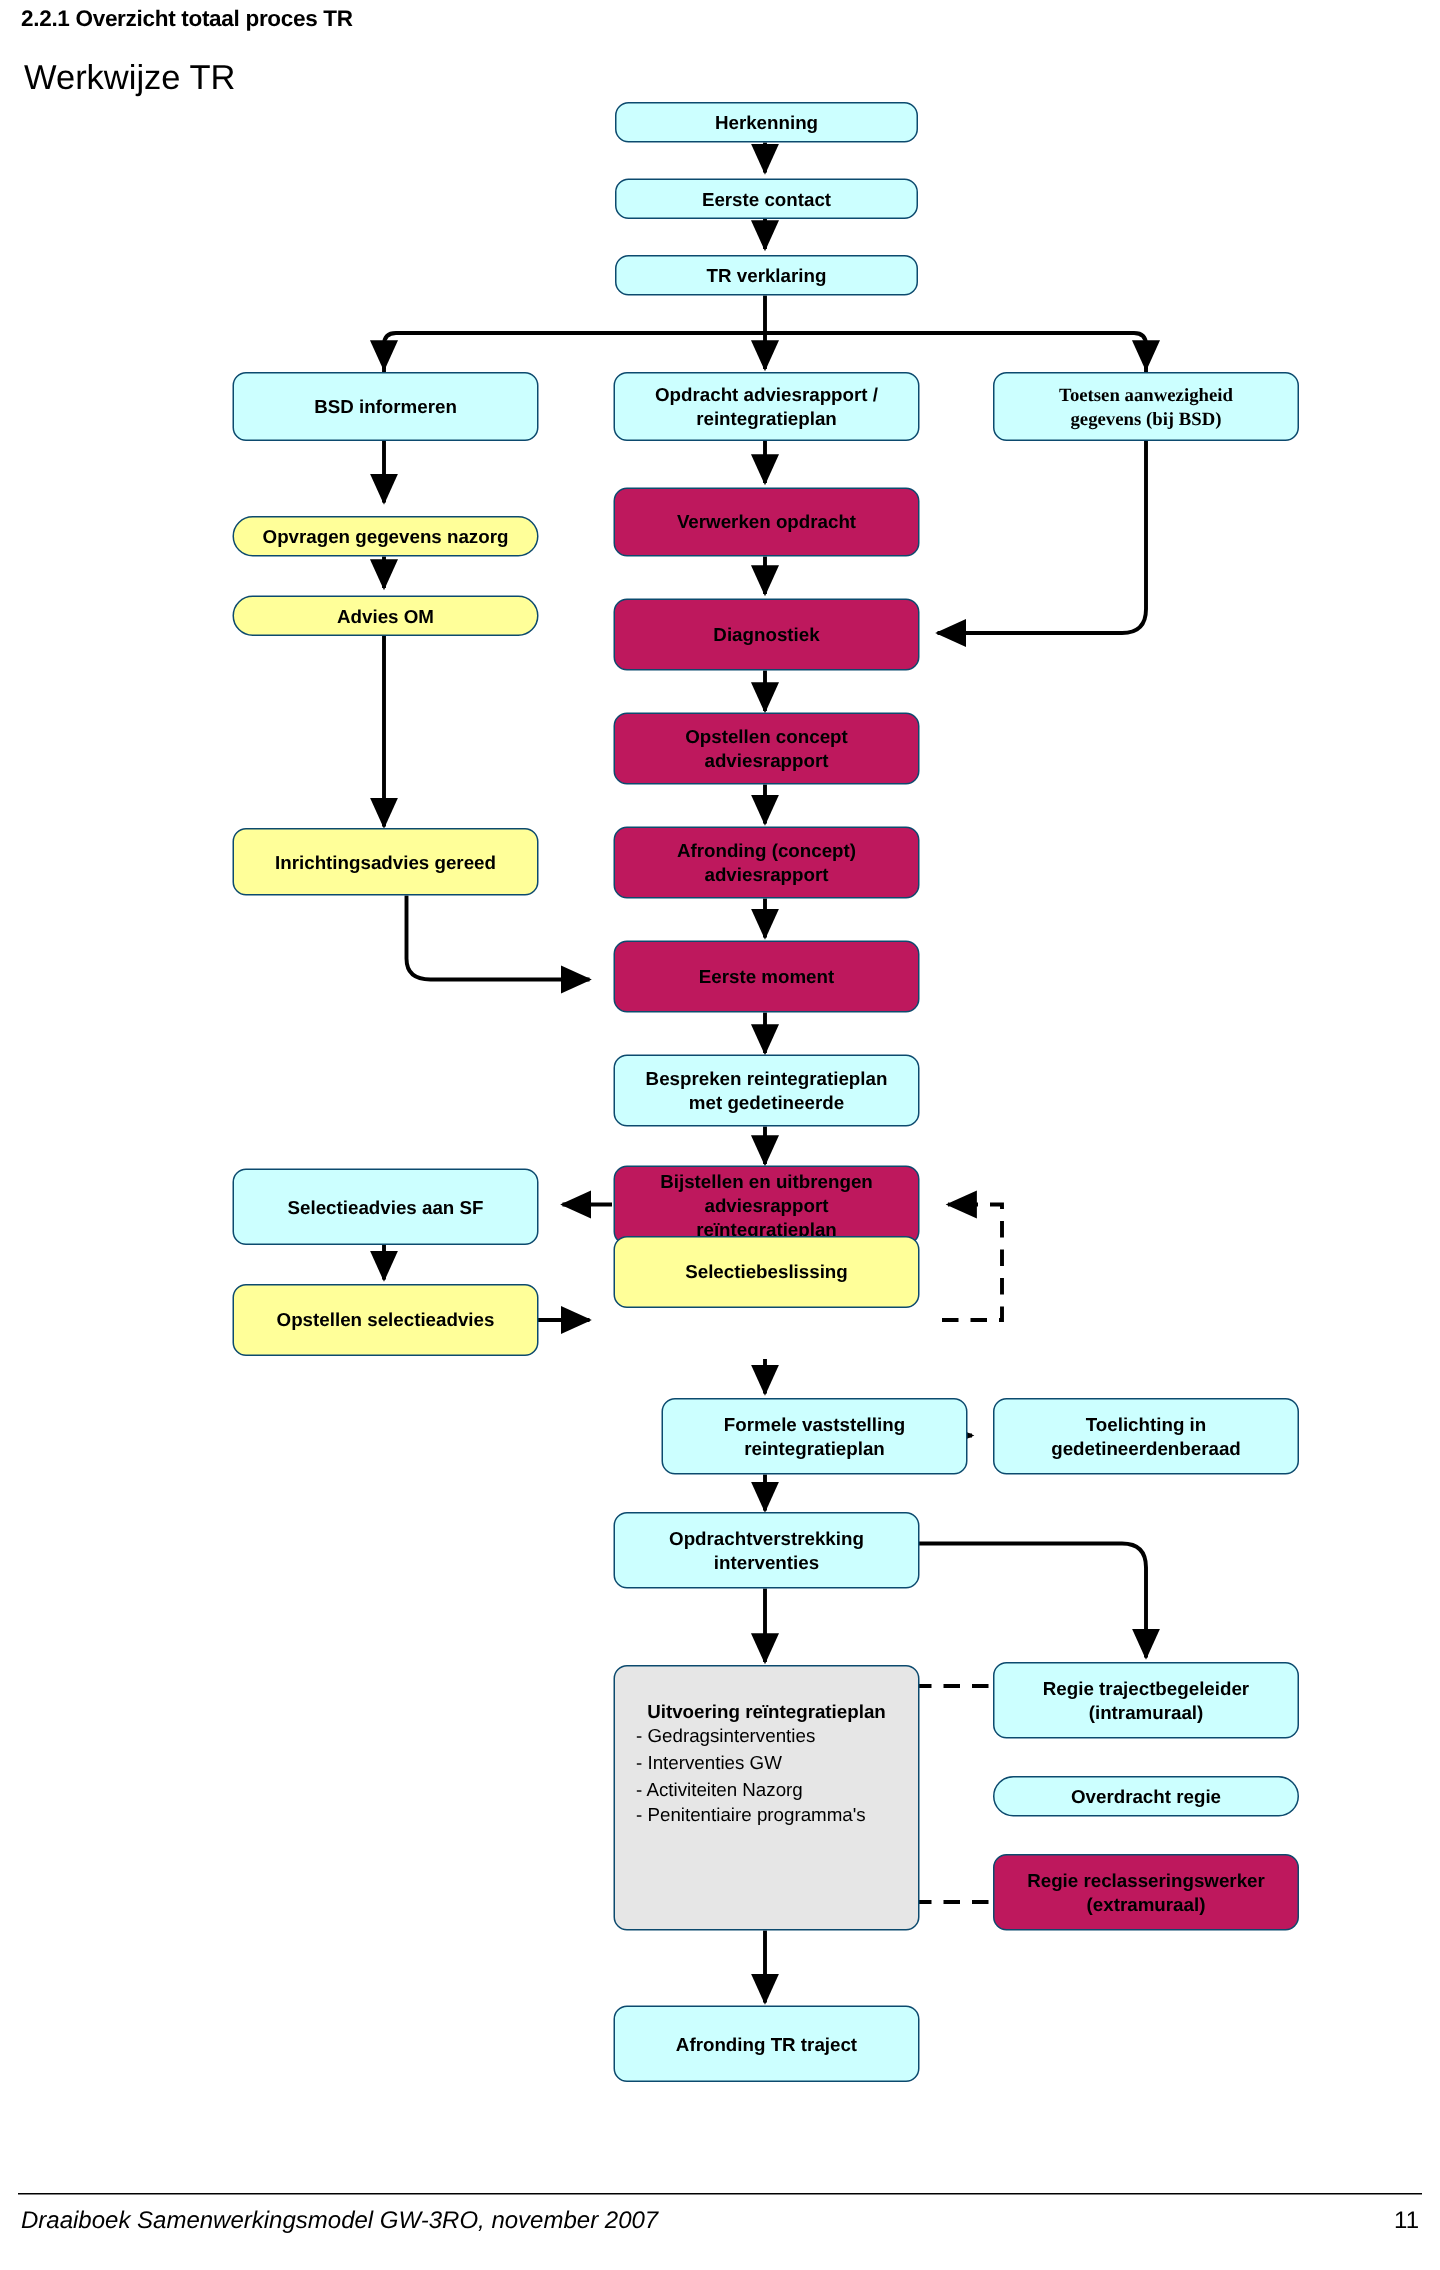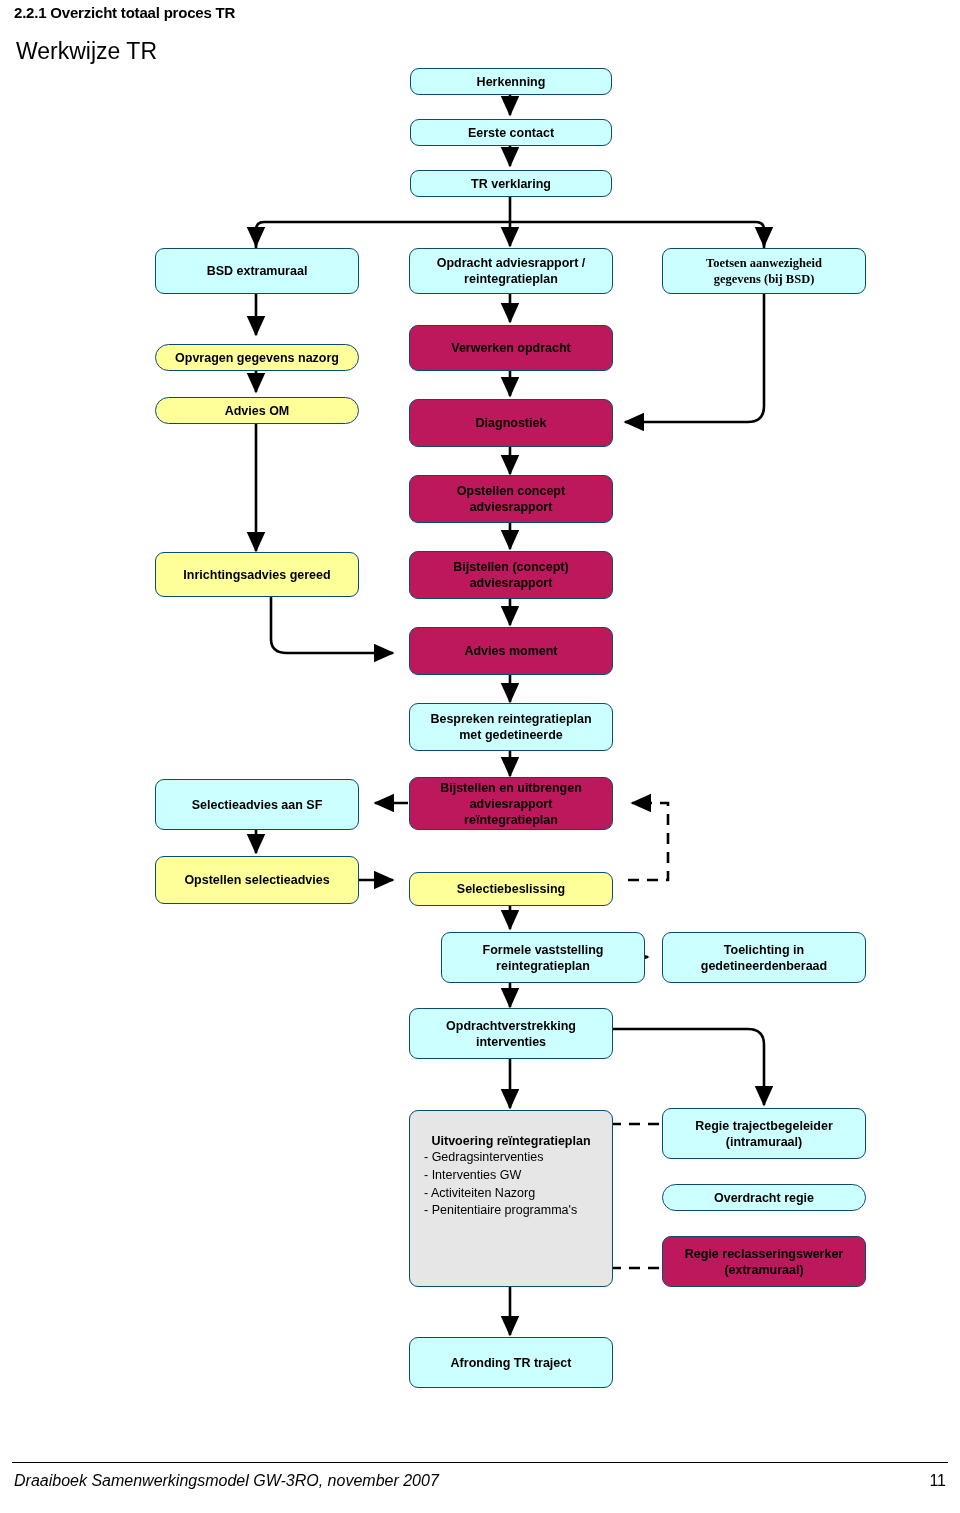--- a/index.html
+++ b/index.html
@@ -195,21 +195,21 @@
 
   <div class="node cyan" style="left:410px; top:119px; width:202px; height:27px;">
     <span>Eerste contact</span>
   </div>
 
   <div class="node cyan" style="left:410px; top:170px; width:202px; height:27px;">
     <span>TR verklaring</span>
   </div>
 
   <div class="node cyan" style="left:155px; top:248px; width:204px; height:46px;">
-    <span>BSD extramuraal</span>
+    <span>BSD informeren</span>
   </div>
 
   <div class="node cyan" style="left:409px; top:248px; width:204px; height:46px; white-space:pre-line;">
     <span>Opdracht adviesrapport /
 reintegratieplan</span>
   </div>
 
   <div class="node cyan" style="left:662px; top:248px; width:204px; height:46px; white-space:pre-line;font-family:Liberation Serif, serif;">
     <span>Toetsen aanwezigheid
 gegevens (bij BSD)</span>
@@ -234,26 +234,26 @@
   <div class="node green" style="left:409px; top:475px; width:204px; height:48px; white-space:pre-line;">
     <span>Opstellen concept
 adviesrapport</span>
   </div>
 
   <div class="node yellow" style="left:155px; top:552px; width:204px; height:45px;">
     <span>Inrichtingsadvies gereed</span>
   </div>
 
   <div class="node green" style="left:409px; top:551px; width:204px; height:48px; white-space:pre-line;">
-    <span>Bijstellen (concept)
+    <span>Afronding (concept)
 adviesrapport</span>
   </div>
 
   <div class="node green" style="left:409px; top:627px; width:204px; height:48px;">
-    <span>Advies moment</span>
+    <span>Eerste moment</span>
   </div>
 
   <div class="node cyan" style="left:155px; top:779px; width:204px; height:51px;">
     <span>Selectieadvies aan SF</span>
   </div>
 
   <div class="node cyan" style="left:409px; top:703px; width:204px; height:48px; white-space:pre-line;">
     <span>Bespreken reintegratieplan
 met gedetineerde</span>
   </div>
@@ -261,21 +261,21 @@
   <div class="node green" style="left:409px; top:777px; width:204px; height:53px; white-space:pre-line;">
     <span>Bijstellen en uitbrengen
 adviesrapport
 reïntegratieplan</span>
   </div>
 
   <div class="node yellow" style="left:155px; top:856px; width:204px; height:48px;">
     <span>Opstellen selectieadvies</span>
   </div>
 
-  <div class="node yellow" style="left:409px; top:872px; width:204px; height:34px;justify-content:center;">
+  <div class="node yellow" style="left:409px; top:824px; width:204px; height:48px;justify-content:center;">
     <span>Selectiebeslissing</span>
   </div>
 
   <div class="node cyan" style="left:409px; top:932px; width:204px; height:51px; white-space:pre-line;margin-left:32px;">
     <span>Formele vaststelling
 reintegratieplan</span>
   </div>
 
   <div class="node cyan" style="left:662px; top:932px; width:204px; height:51px; white-space:pre-line;">
     <span>Toelichting in

